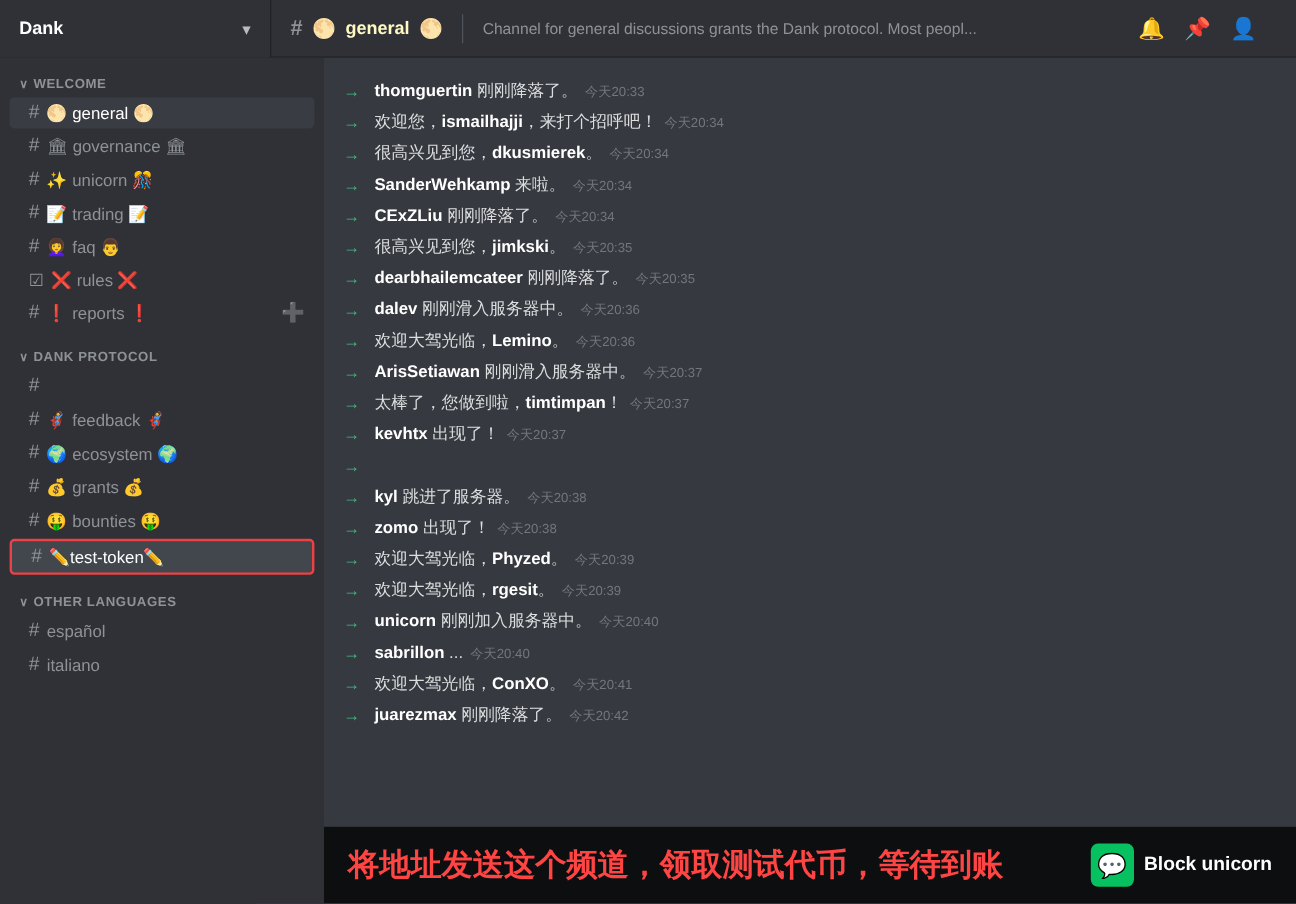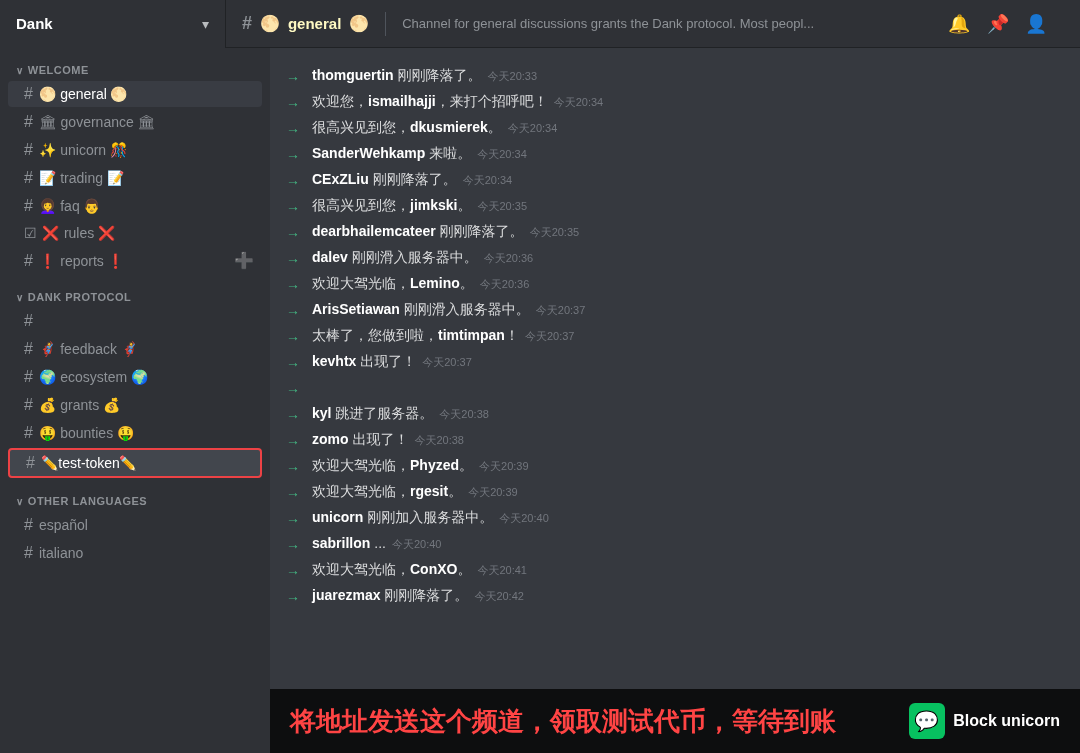--- a/index.html
+++ b/index.html
@@ -211,21 +211,21 @@
 
     
     .overlay-banner {
       position: absolute;
       bottom: 0;
       left: 0;
       right: 0;
       background: rgba(0,0,0,0.75);
       padding: 14px 20px;
       display: flex;
-      align-items: center;
+      align-items: flex-start;
       justify-content: space-between;
       z-index: 10;
     }
     .overlay-text {
       color: #ff4444;
       font-size: 26px;
       font-weight: 700;
     }
     .wechat-badge {
       display: flex;

